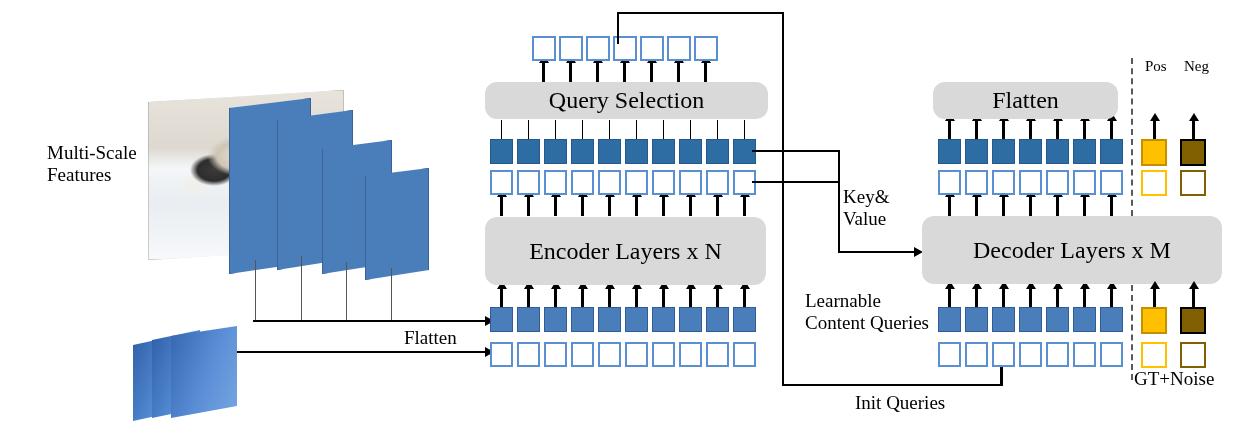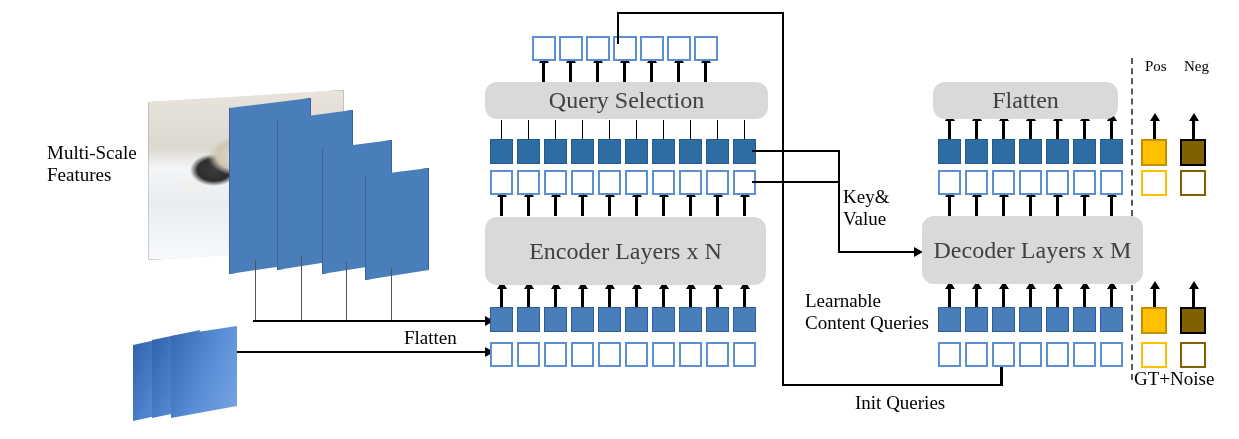--- a/index.html
+++ b/index.html
@@ -16,21 +16,21 @@
     font-family:"Liberation Serif","DejaVu Serif",serif;
     white-space:pre;
     line-height:1.18;
   }
   
   .pbox{
     position:absolute;
     background:#d9d9d9;
     border-radius:12px;
     display:flex;align-items:center;justify-content:center;
-    color:#404040;
+    color:#000000;
     font-family:"Liberation Serif","DejaVu Serif",serif;
     white-space:nowrap;
   }
   
   .tok{position:absolute;box-sizing:border-box;}
   .tok-fill{background:#4a7ebb;border:1px solid #2f5c96;}
   .tok-hollow{background:#ffffff;border:2px solid #5b8fd4;}
   .tok-fill-dark{background:#2e6da4;border:1px solid #25598a;}
   .tok-pos-fill{background:#ffc000;border:2px solid #c49000;}
   .tok-pos-hollow{background:#ffffff;border:2px solid #ffc000;}
@@ -259,21 +259,21 @@
   <div id="dec-in-arrows">
       <div class="arrow-up" style="left: 948px; top: 288px; height: 19px;"></div>
       <div class="arrow-up" style="left: 975px; top: 288px; height: 19px;"></div>
       <div class="arrow-up" style="left: 1002px; top: 288px; height: 19px;"></div>
       <div class="arrow-up" style="left: 1029px; top: 288px; height: 19px;"></div>
       <div class="arrow-up" style="left: 1056px; top: 288px; height: 19px;"></div>
       <div class="arrow-up" style="left: 1083px; top: 288px; height: 19px;"></div>
       <div class="arrow-up" style="left: 1110px; top: 288px; height: 19px;"></div>
     </div>
 
-  <div class="pbox" style="left:922px;top:216px;width:221px;height:68px;font-size:24px;">
+  <div class="pbox" style="left:922px;top:216px;width:300px;height:68px;font-size:24px;">
     <span>Decoder Layers x M</span>
   </div>
 
   <div id="dec-out-arrows">
       <div class="arrow-up" style="left: 948px; top: 196px; height: 20px;"></div>
       <div class="arrow-up" style="left: 975px; top: 196px; height: 20px;"></div>
       <div class="arrow-up" style="left: 1002px; top: 196px; height: 20px;"></div>
       <div class="arrow-up" style="left: 1029px; top: 196px; height: 20px;"></div>
       <div class="arrow-up" style="left: 1056px; top: 196px; height: 20px;"></div>
       <div class="arrow-up" style="left: 1083px; top: 196px; height: 20px;"></div>

